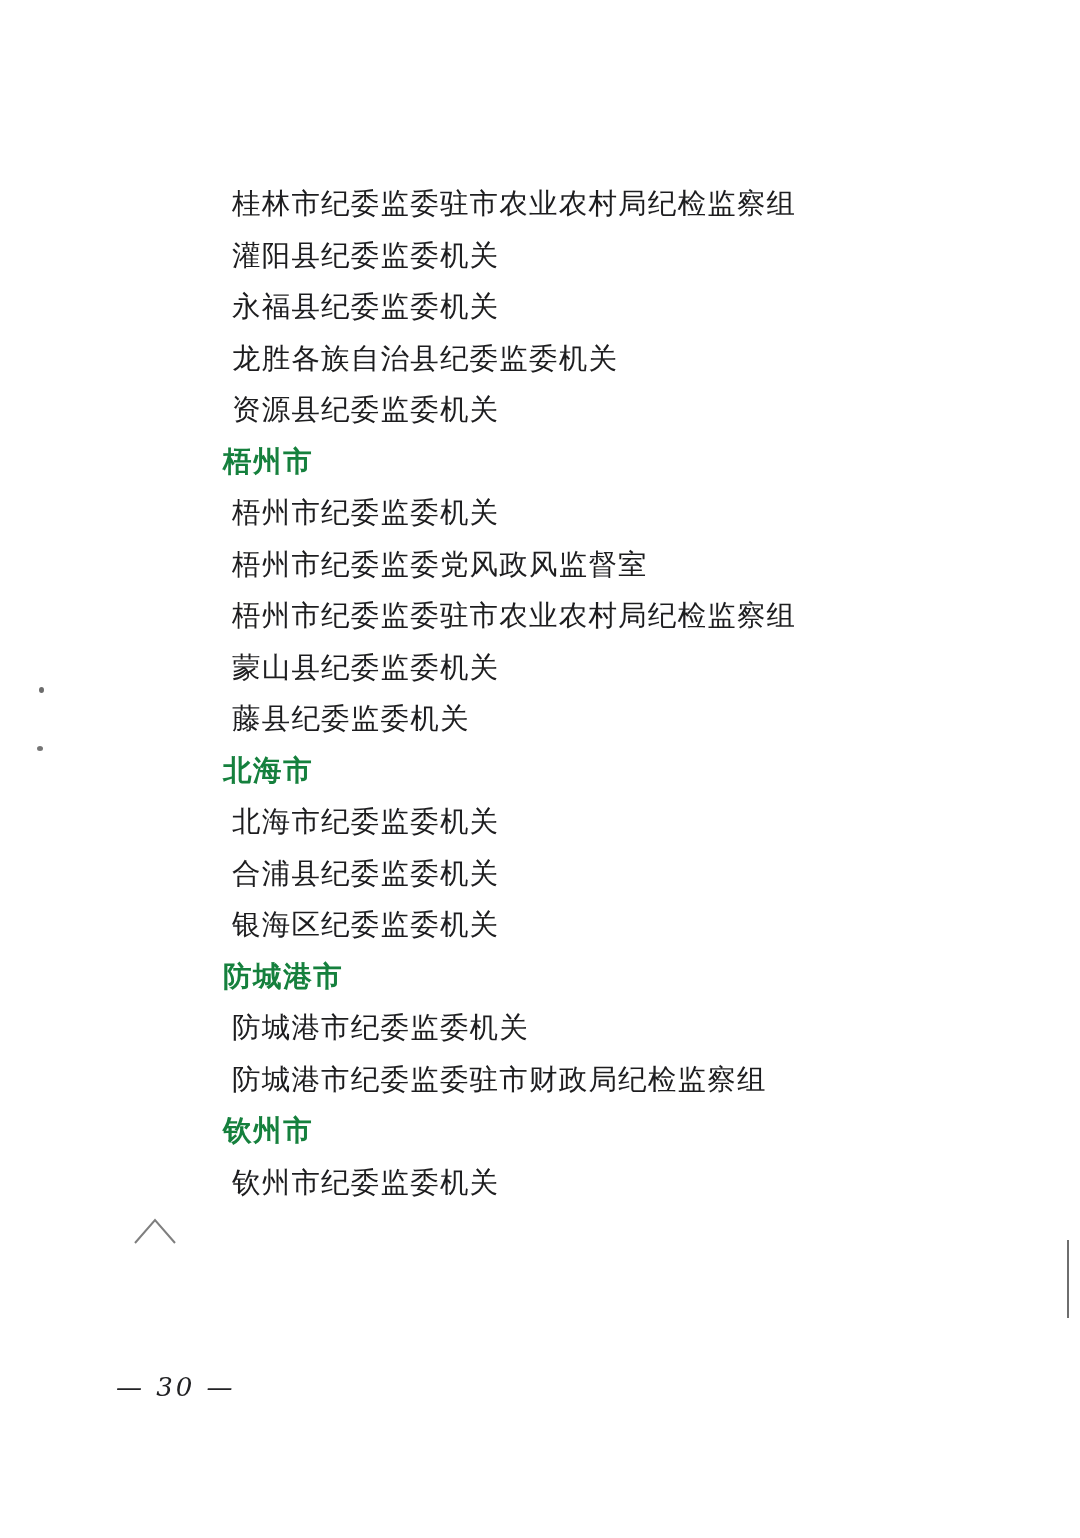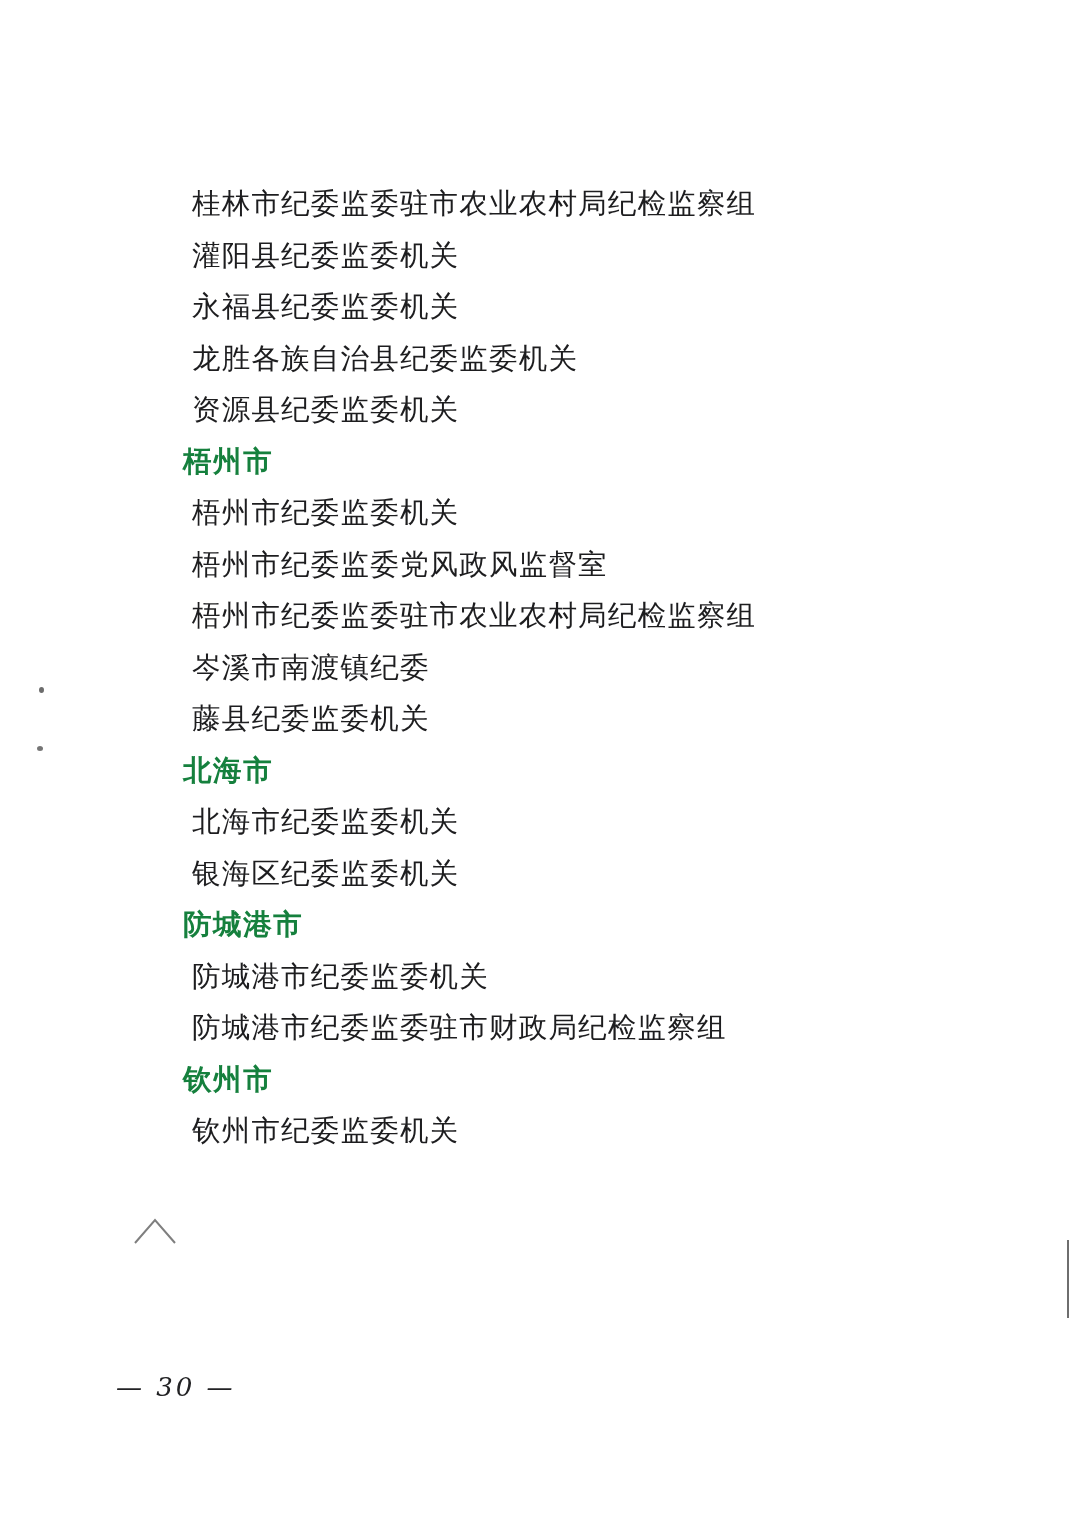--- a/index.html
+++ b/index.html
@@ -21,20 +21,21 @@
     left: 183px;
     top: 178px;
     width: 760px;
   }
   .line {
     font-size: 28.5px;
     line-height: 51.5px;
     letter-spacing: 1.2px;
     white-space: nowrap;
     color: #1d1d1f;
+    margin-left: 40px;
   }
   .line.heading {
     font-weight: 700;
     letter-spacing: 1.6px;
     color: #15803d;
   }
   .line.item {
     padding-left: 9px;
     font-weight: 400;
   }
@@ -96,24 +97,25 @@
   <div class="content">
       <div class="line item">桂林市纪委监委驻市农业农村局纪检监察组</div>
       <div class="line item">灌阳县纪委监委机关</div>
       <div class="line item">永福县纪委监委机关</div>
       <div class="line item">龙胜各族自治县纪委监委机关</div>
       <div class="line item">资源县纪委监委机关</div>
       <div class="line heading">梧州市</div>
       <div class="line item">梧州市纪委监委机关</div>
       <div class="line item">梧州市纪委监委党风政风监督室</div>
       <div class="line item">梧州市纪委监委驻市农业农村局纪检监察组</div>
-      <div class="line item">岑溪市南渡镇纪委</div>
+      <div class="line item">蒙山县纪委监委机关</div>
       <div class="line item">藤县纪委监委机关</div>
       <div class="line heading">北海市</div>
       <div class="line item">北海市纪委监委机关</div>
+      <div class="line item">合浦县纪委监委机关</div>
       <div class="line item">银海区纪委监委机关</div>
       <div class="line heading">防城港市</div>
       <div class="line item">防城港市纪委监委机关</div>
       <div class="line item">防城港市纪委监委驻市财政局纪检监察组</div>
       <div class="line heading">钦州市</div>
       <div class="line item">钦州市纪委监委机关</div>
     </div>
 
   <div class="artifact dot-a"></div>
   <div class="artifact dot-b"></div>

